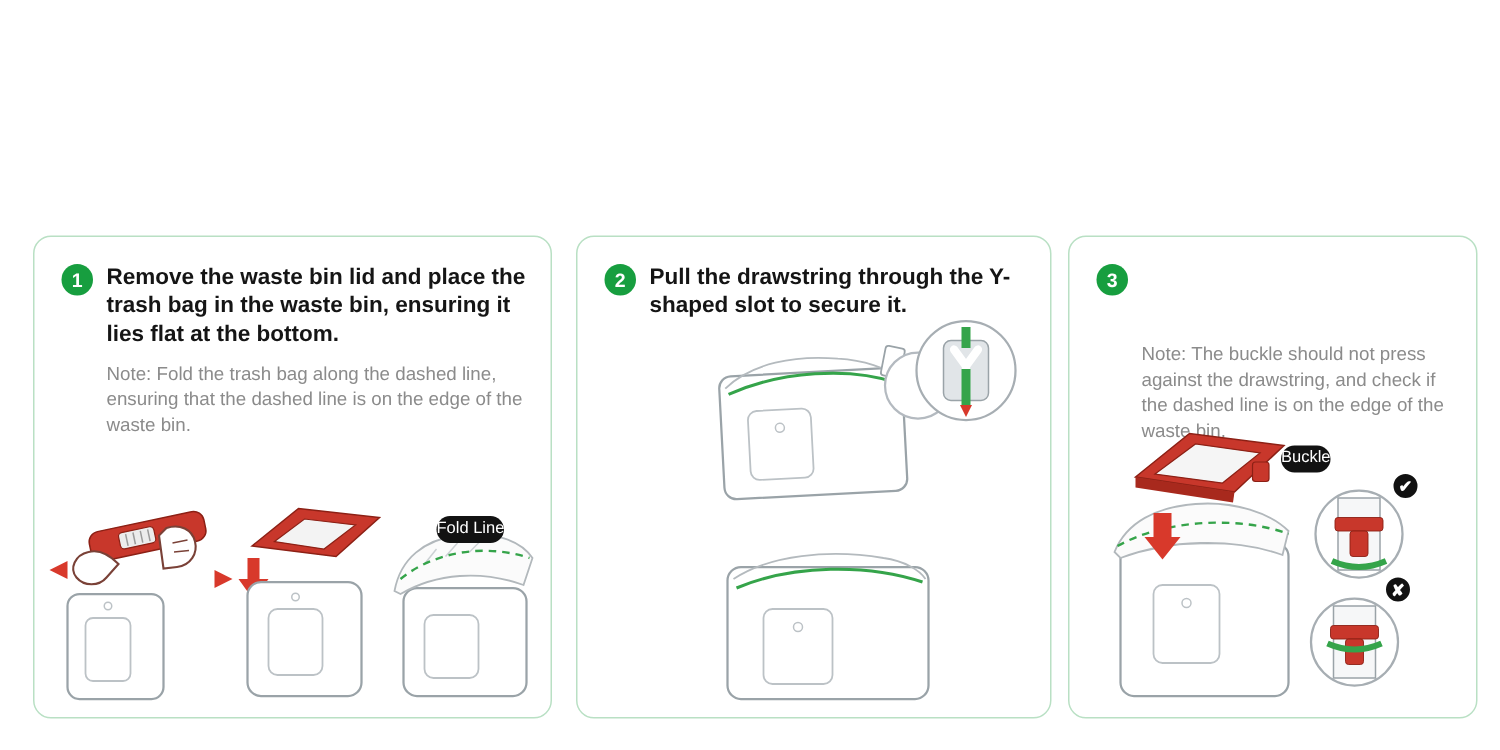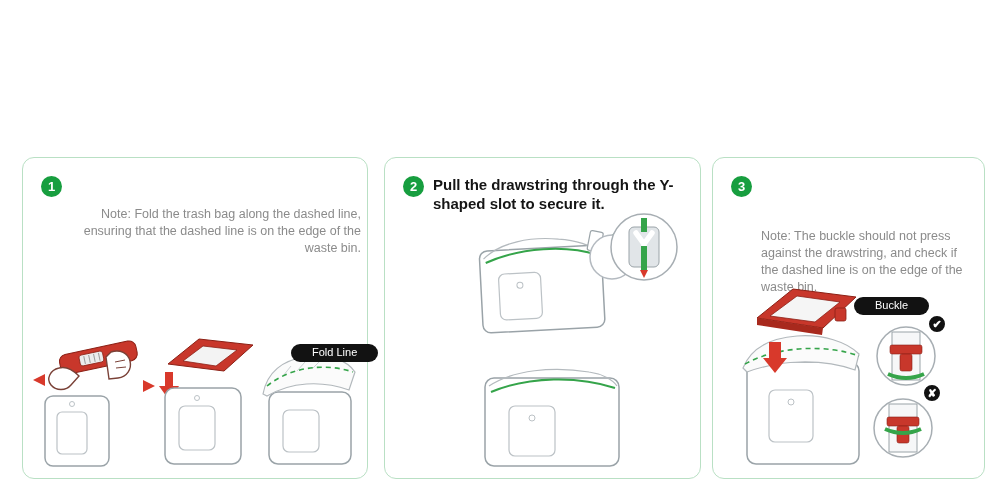--- a/index.html
+++ b/index.html
@@ -27,31 +27,31 @@
     font-size: 13px; font-weight: bold;
     display: flex; align-items: center; justify-content: center;
     margin-top: 1px;
   }
   .title { font-size: 15px; font-weight: bold; color: #151515; line-height: 19px; }
   #panel-1 .title { width: 282px; }
   #panel-2 .title { width: 252px; }
   #panel-3 .title { width: 218px; }
 
   .note { margin: 9px 12px 0 48px; font-size: 12.5px; color: #8b8b8b; line-height: 17px; }
-  #panel-1 .note { width: 290px; text-align: right; }
+  #panel-1 .note { width: 290px; }
   #panel-3 .note { width: 214px; margin-top: 31px; }
 
   .figure { position: absolute; }
   #fig-1 { left: 8px; bottom: 4px; }
   #fig-2 { left: 8px; top: 52px; }
   #fig-3 { left: 6px; top: 118px; }
 
   .pill {
     position: absolute; background: #121212; color: #fff;
-    font-size: 11px; line-height: 1; padding: 3px 21px 4px;
+    font-size: 11px; line-height: 1; padding: 3px 0 4px;
     border-radius: 9px; white-space: nowrap;
   }
   #fold-line-pill { left: 268px; top: 186px; }
   #buckle-pill    { left: 141px; top: 139px; }
 
   .mark-badge {
     position: absolute; width: 20px; height: 20px; border-radius: 50%;
     background: #111; color: #fff; font-size: 11px; font-weight: bold;
     display: flex; align-items: center; justify-content: center;
     border: 2px solid #fff;
@@ -60,20 +60,21 @@
   #incorrect-badge { left: 209px; top: 225px; }
 </style>
 </head>
 <body>
 
 <div class="page">
 
   <section class="panel" id="panel-1">
     <div class="header">
       <div class="badge">1</div>
+      <h2 class="title">Remove the waste bin lid and place the trash bag in the waste bin, ensuring it lies flat at the bottom.</h2>
     </div>
     <p class="note">Note: Fold the trash bag along the dashed line, ensuring that the dashed line is on the edge of the waste bin.</p>
 
     <svg class="figure" id="fig-1" width="332" height="150" viewBox="0 0 332 150">
 
       <g>
         <rect x="14" y="72" width="64" height="70" rx="8" fill="#fff" stroke="#9aa3a8" stroke-width="1.5"></rect>
         <rect x="26" y="88" width="30" height="42" rx="5" fill="#fff" stroke="#bcc2c6" stroke-width="1.2"></rect>
         <circle cx="41" cy="80" r="2.5" fill="none" stroke="#bcc2c6" stroke-width="1"></circle>
         <g transform="rotate(-12 65 32)">

